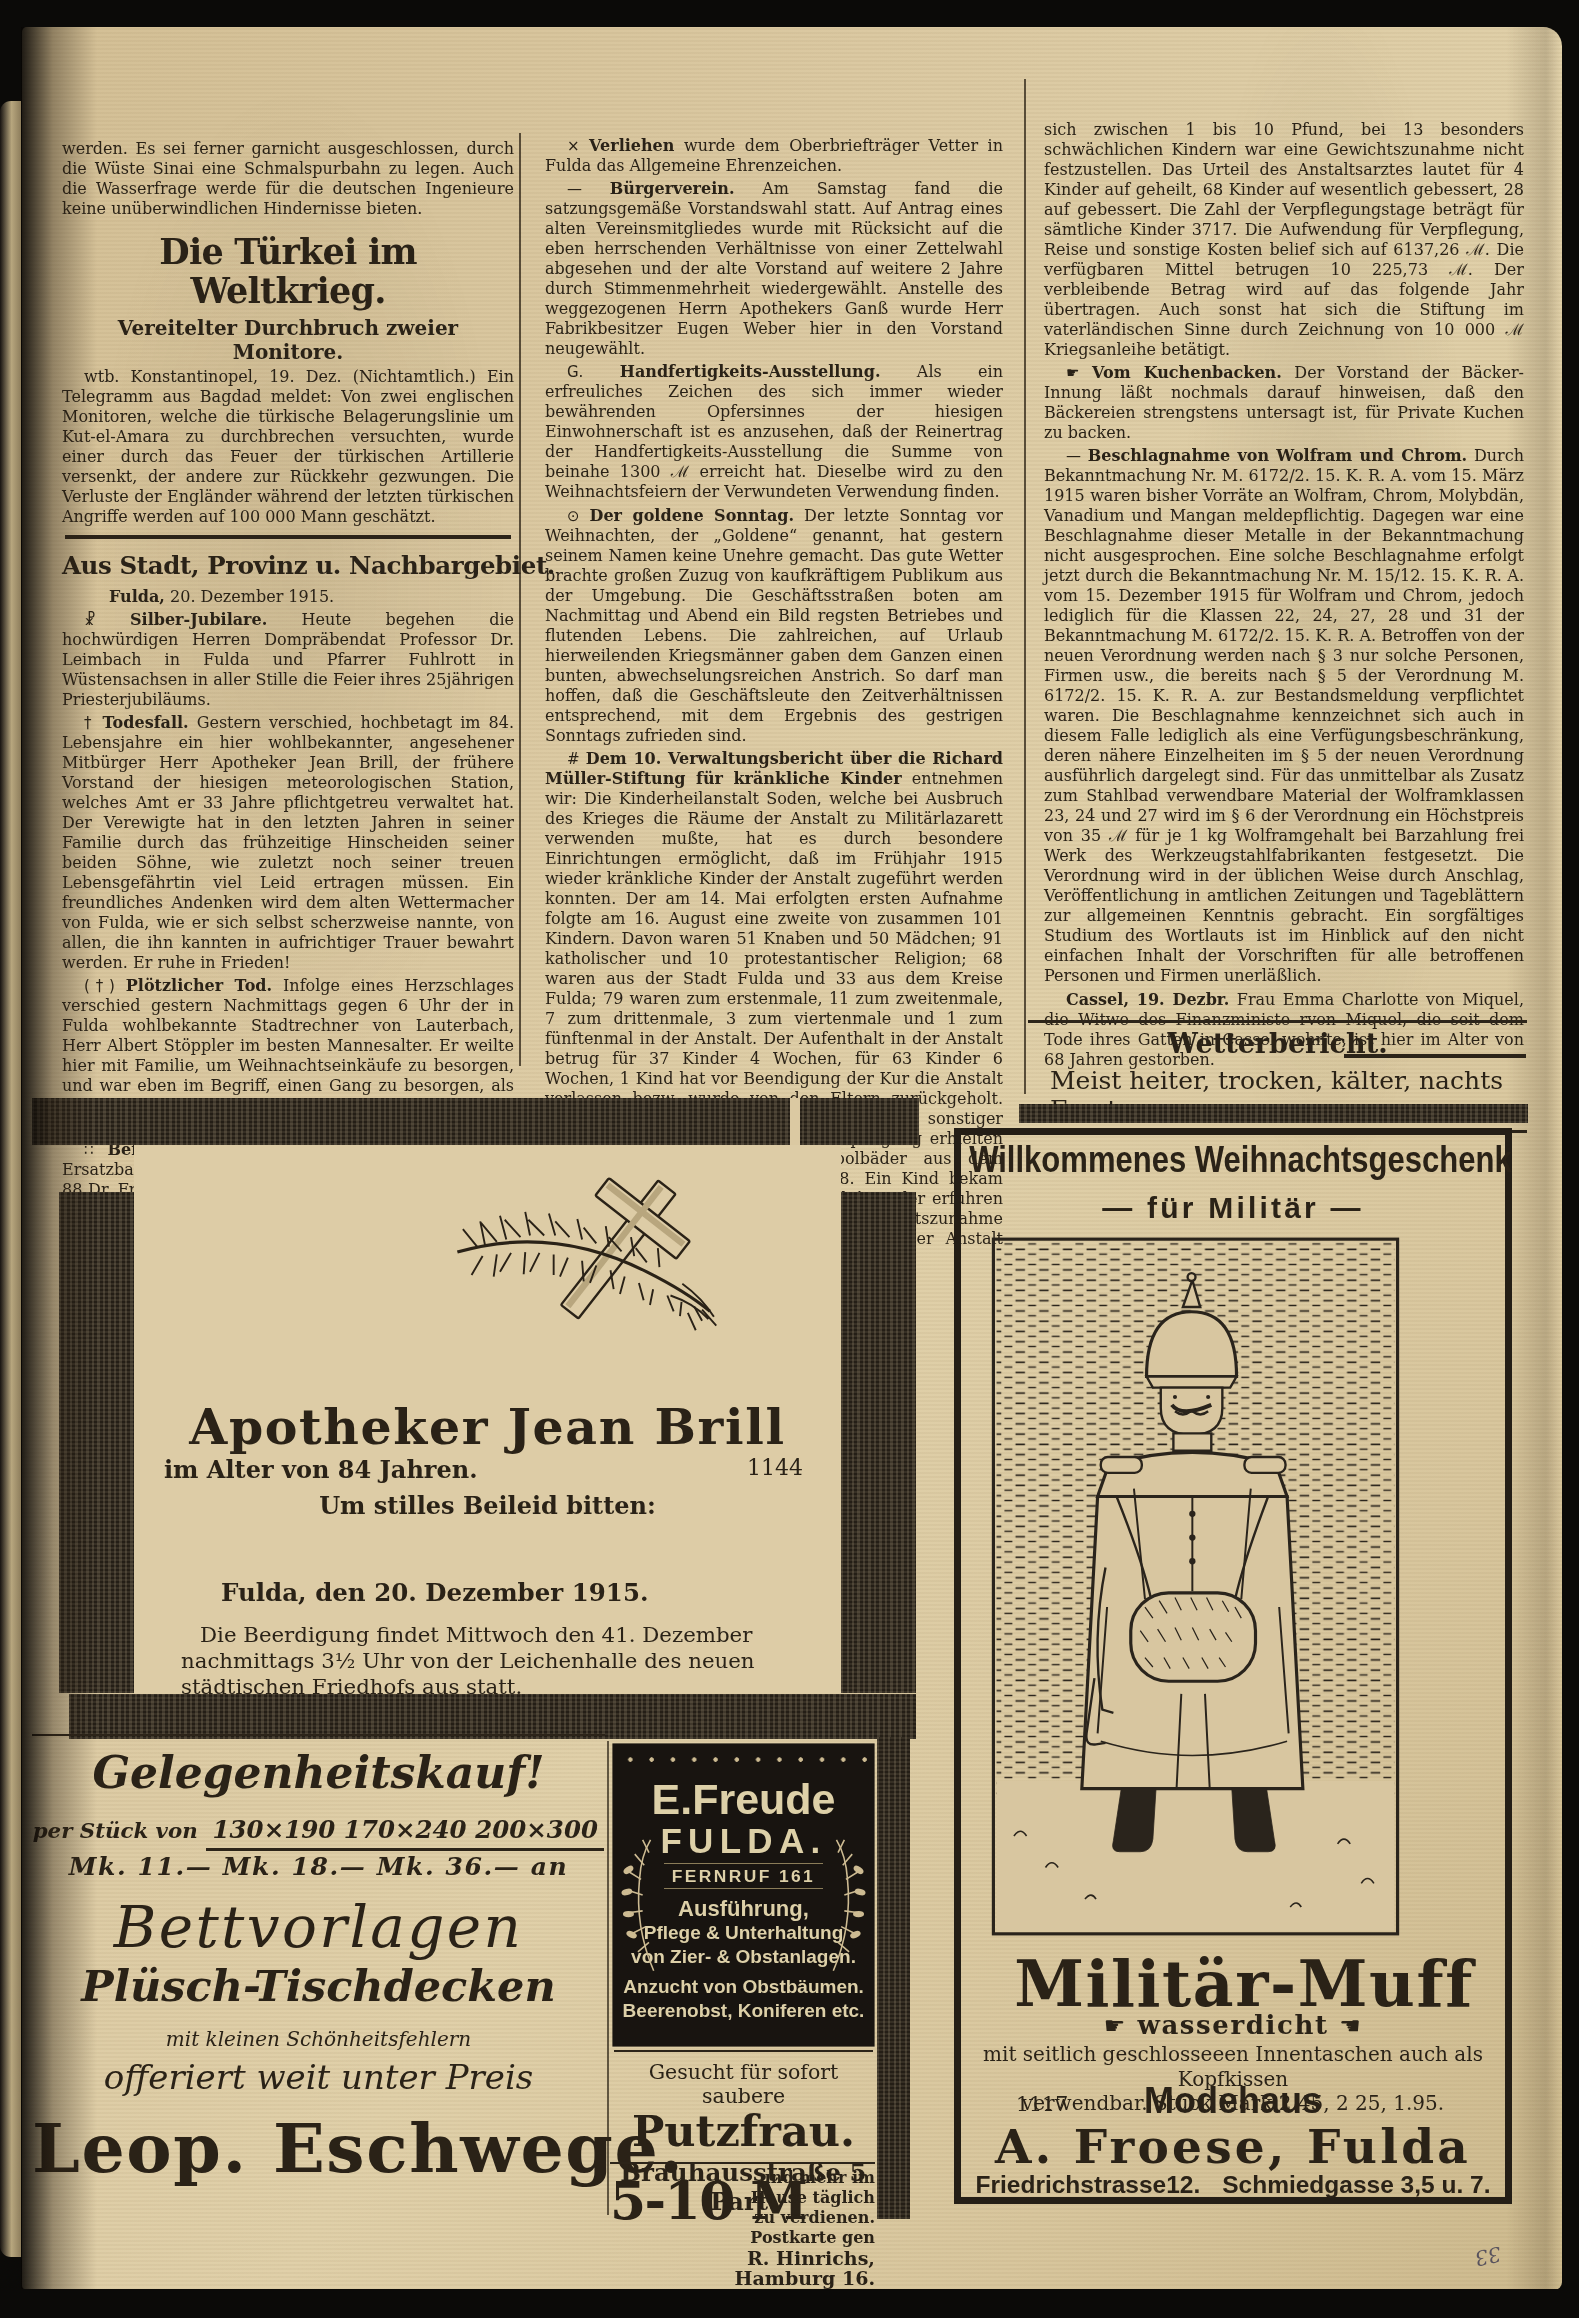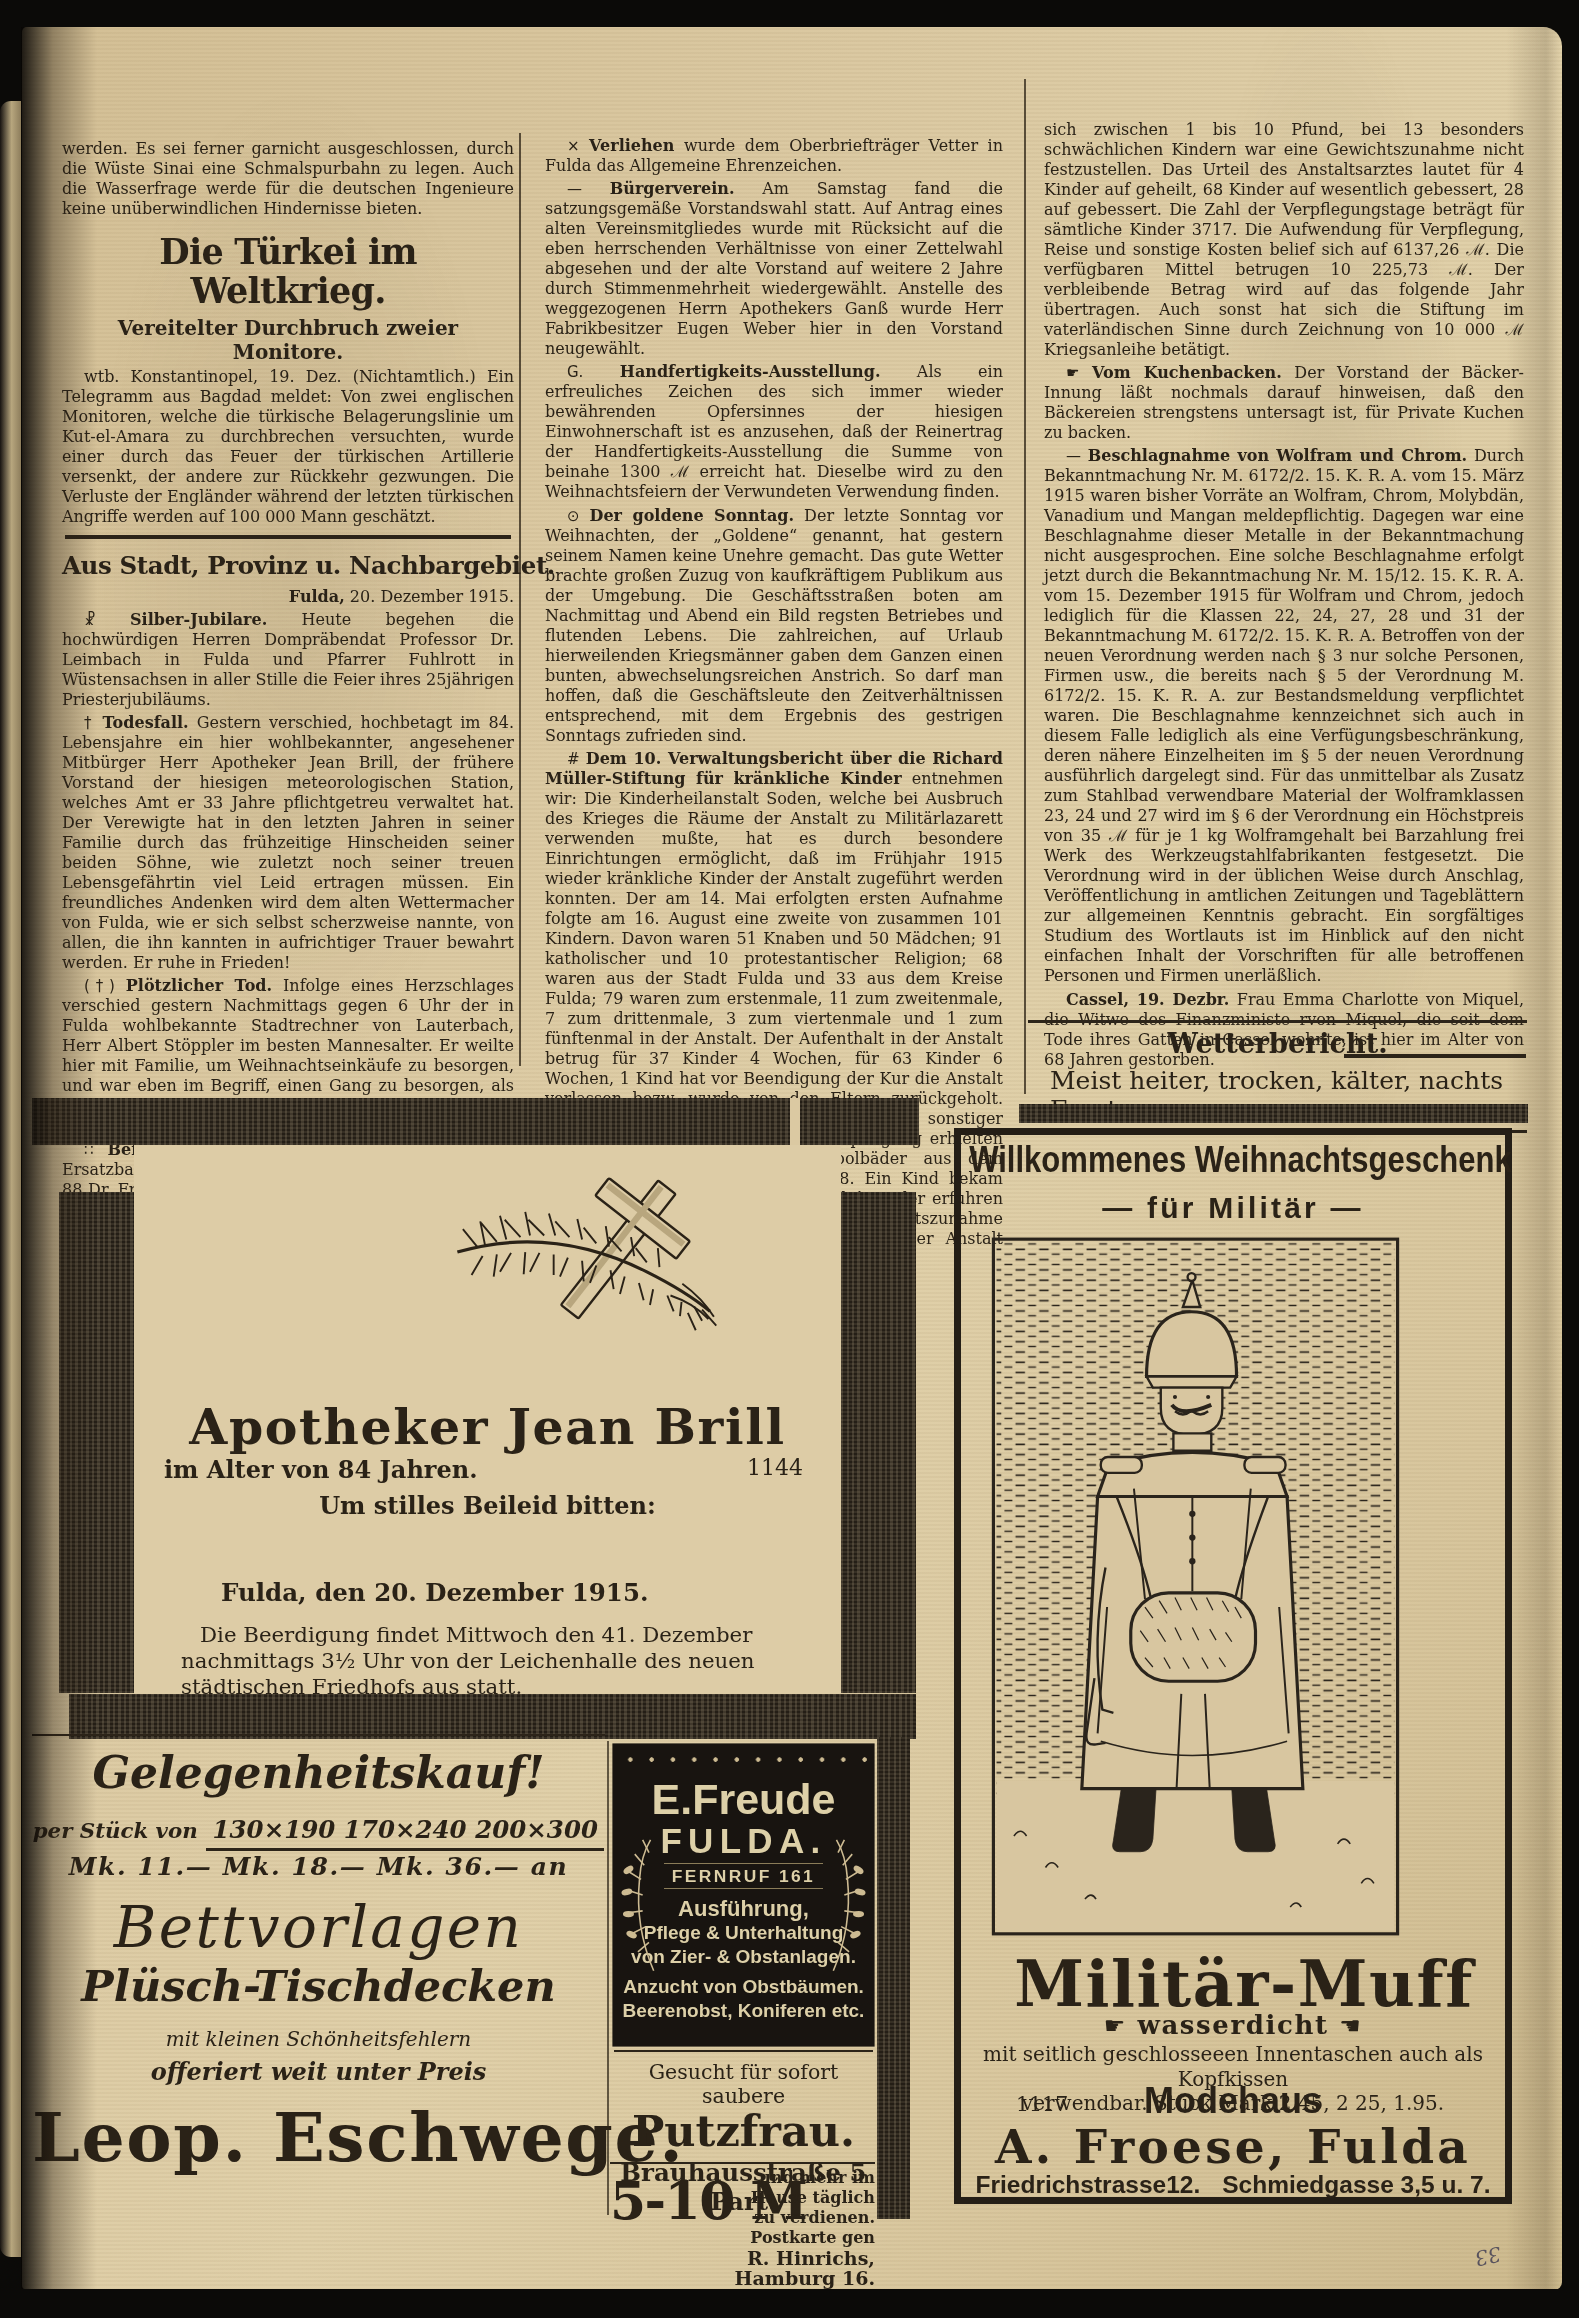--- a/index.html
+++ b/index.html
@@ -28,21 +28,21 @@
   .col-left{left:62px;top:139px;width:452px;}
   .col-mid{left:545px;top:136px;width:458px;}
   .col-right{left:1044px;top:120px;width:480px;}
   .news{margin:0 0 3.2px 0;text-indent:22px;}
   .news.cont{text-indent:0;}
   .news .sym{font-family:"DejaVu Sans",sans-serif;font-size:15px;}
   .news b{font-weight:bold;}
   h1.head-war{font-size:35px;line-height:39px;font-weight:bold;text-align:center;margin:12.6px 0 6.3px;text-indent:0;letter-spacing:-0.8px;}
   h2.head-local{font-size:24.5px;line-height:32px;font-weight:bold;text-align:center;margin:11px 0 4.7px;letter-spacing:-0.4px;white-space:nowrap;}
   h3.subhead{font-size:20px;line-height:24px;font-weight:bold;text-align:center;margin:1.6px 0 3.2px;}
-  .dateline{text-align:right;margin:0 0 3.2px 47px;}
+  .dateline{text-align:left;margin:0 0 3.2px 47px;}
   .rule-thick{height:4px;background:#2c2419;margin:8px 3.2px 6.3px;}
   .vrule{position:absolute;width:2.4px;background:rgba(44,35,22,.75);}
   .v1{left:519px;top:133px;height:933px;}
   .v2{left:1024px;top:79px;height:1015px;}
 
   
   .weather{position:absolute;left:1028px;top:1020px;width:499px;}
   .weather .wr1{height:3.2px;background:#2c2419;}
   .weather h4{font-size:27px;line-height:32px;font-weight:bold;text-align:center;margin:4.7px 0 0;}
   .weather .squig{height:4px;background:#2c2419;width:182px;margin:-6.3px 0 0 316px;}
@@ -72,21 +72,21 @@
   .tep .trule{height:2.4px;background:#2c2419;margin-bottom:3.2px;}
   .tep-title{font-size:66px;line-height:76px;font-weight:bold;letter-spacing:0.8px;}
   .tep-sub{font-size:44px;line-height:52px;font-weight:bold;margin-top:11px;}
   .tep-sizes{font-size:24.5px;font-weight:bold;margin-top:16px;}
   .tep-sizes .lbl{font-size:21.3px;}
   .tep-sizes .vals{border-bottom:3.2px solid #2c2419;padding:0 6.3px 3.2px;}
   .tep-prices{font-size:25px;font-weight:bold;margin-top:8px;letter-spacing:1.6px;}
   .tep-bett{font-size:58px;line-height:57px;font-weight:normal;margin-top:17.4px;letter-spacing:2.4px;}
   .tep-tisch{font-size:43px;line-height:49px;font-weight:bold;margin-top:6.3px;}
   .tep-note1{font-size:20px;margin-top:16px;}
-  .tep-note2{font-size:24px;font-weight:bold;margin-top:6.3px;}
+  .tep-note2{font-size:34px;font-weight:normal;margin-top:6.3px;}
   .tep-firm{font-size:68px;line-height:76px;font-weight:bold;font-style:normal;margin-top:12.6px;letter-spacing:1.6px;white-space:nowrap;}
 
   
   .freude{position:absolute;left:614px;top:1745px;width:259px;height:300px;background:#181410;color:#ddd0a8;
           text-align:center;font-family:"Liberation Sans",sans-serif;box-shadow:0 0 0 1.6px #181410;}
   .freude .roses{height:20.5px;margin:4px 6.3px 0;
           background:radial-gradient(circle 5.5px at 10.3px 10.3px,#cdbb92 35%,rgba(0,0,0,0) 44%),
                      radial-gradient(circle 2.4px at 10.3px 10.3px,#181410 60%,rgba(0,0,0,0) 70%);
           background-size:21.3px 20.5px;}
   .fr-name{font-size:43px;line-height:46px;font-weight:bold;margin-top:6.3px;}

